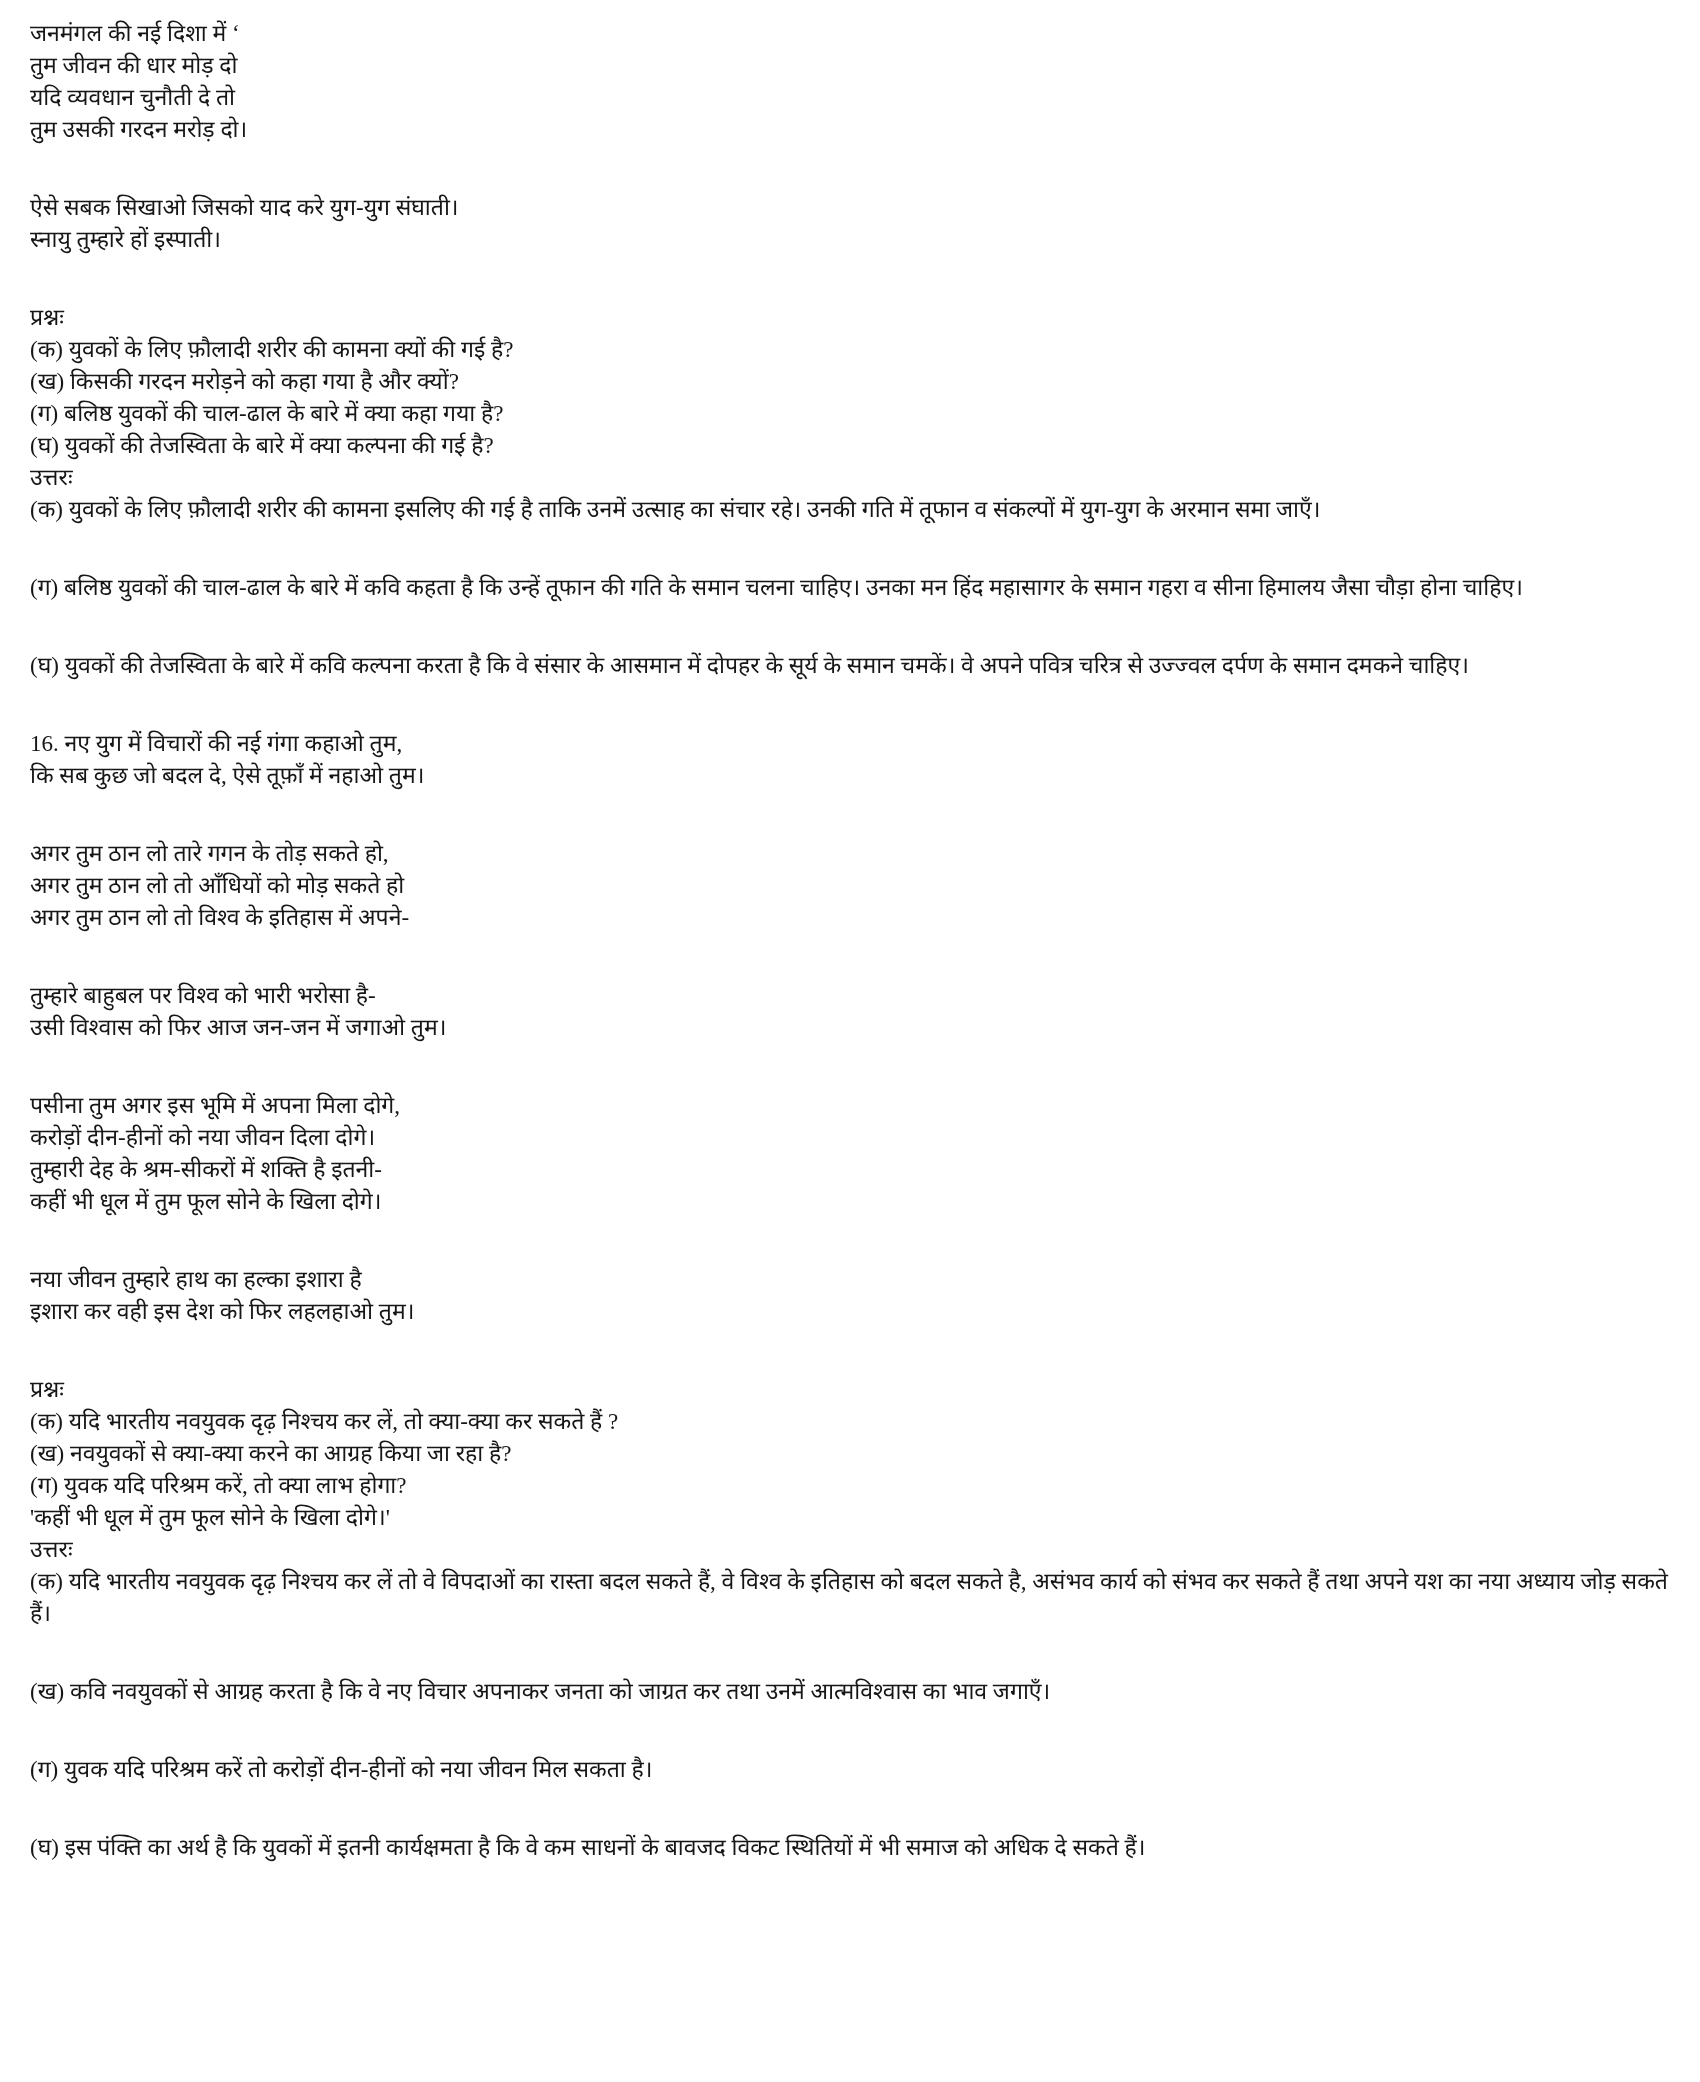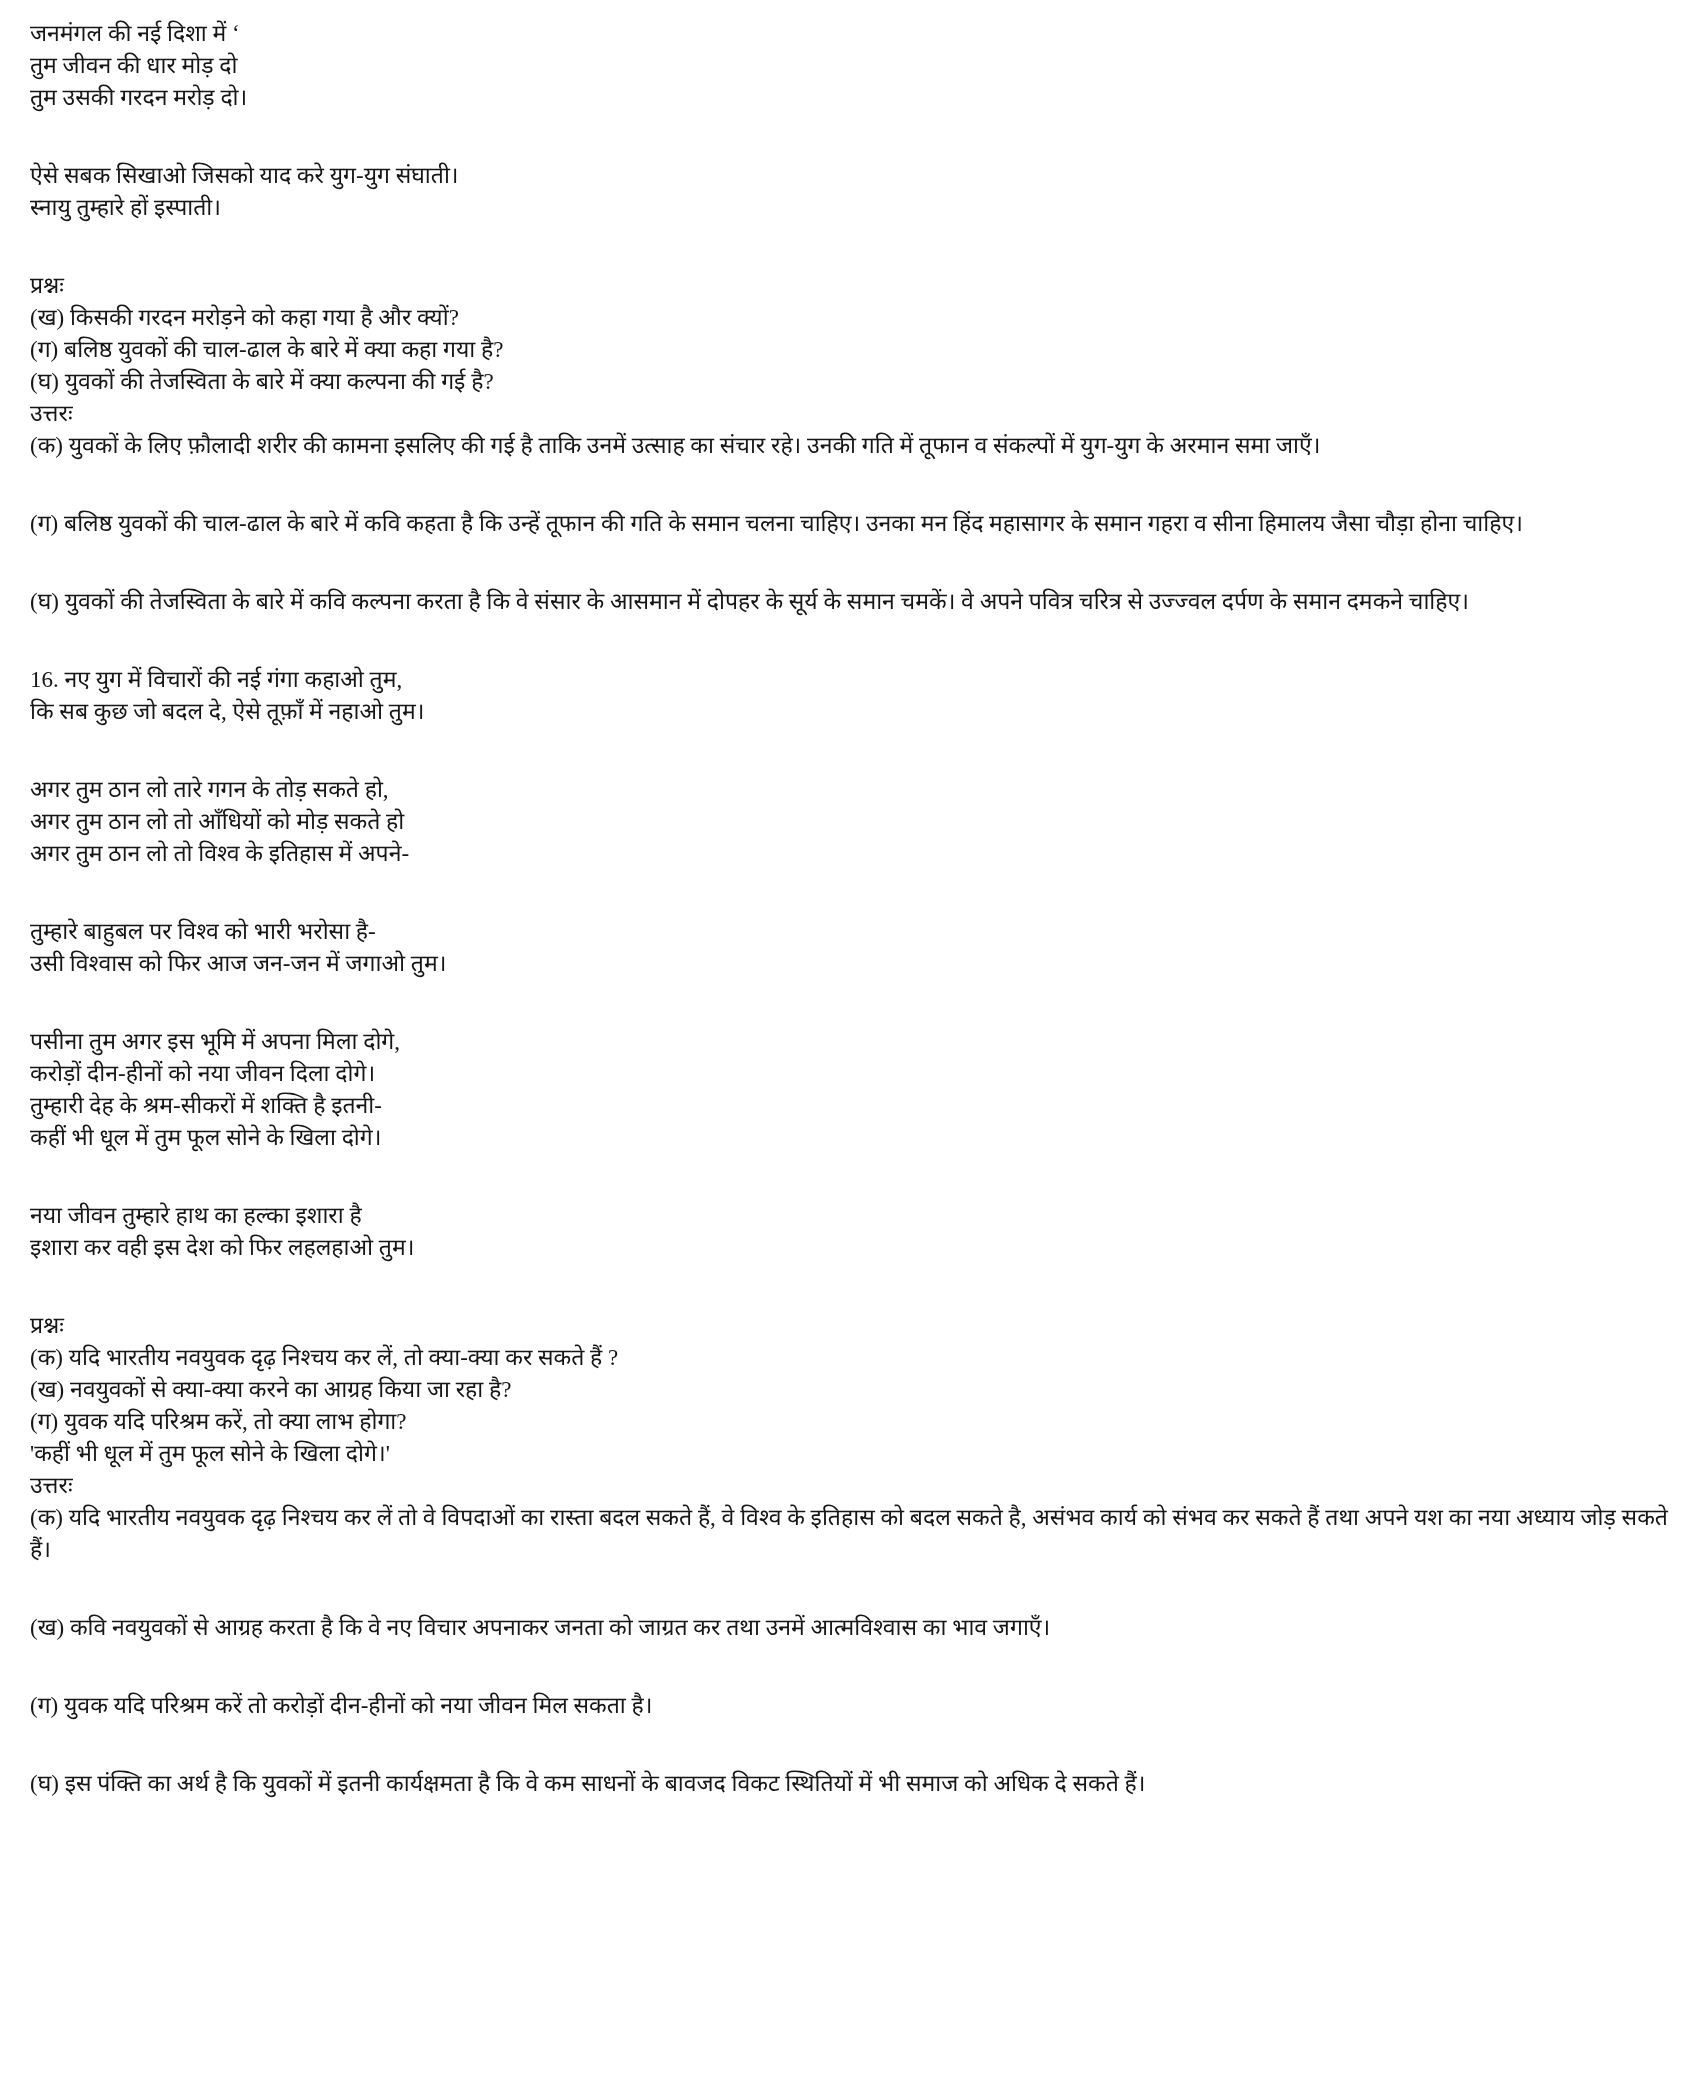--- a/index.html
+++ b/index.html
@@ -31,28 +31,30 @@
   }
 </style>
 </head>
 <body>
 
 <div class="page" style="background: rgb(255, 255, 255);">
   <main class="doc" style="color: rgb(22, 22, 22);">
       <div class="block stanza">
         <div class="line">जनमंगल की नई दिशा में ‘</div>
         <div class="line">तुम जीवन की धार मोड़ दो</div>
+        <div class="line">यदि व्यवधान चुनौती दे तो</div>
         <div class="line">तुम उसकी गरदन मरोड़ दो।</div>
       </div>
       <div class="block stanza">
         <div class="line">ऐसे सबक सिखाओ जिसको याद करे युग-युग संघाती।</div>
         <div class="line">स्नायु तुम्हारे हों इस्पाती।</div>
       </div>
       <div class="block qblock">
         <div class="line">प्रश्नः</div>
+        <div class="line">(क) युवकों के लिए फ़ौलादी शरीर की कामना क्यों की गई है?</div>
         <div class="line">(ख) किसकी गरदन मरोड़ने को कहा गया है और क्यों?</div>
         <div class="line">(ग) बलिष्ठ युवकों की चाल-ढाल के बारे में क्या कहा गया है?</div>
         <div class="line">(घ) युवकों की तेजस्विता के बारे में क्या कल्पना की गई है?</div>
         <div class="line">उत्तरः</div>
       </div>
       <div class="block answer">
         <div class="line">(क) युवकों के लिए फ़ौलादी शरीर की कामना इसलिए की गई है ताकि उनमें उत्साह का संचार रहे। उनकी गति में तूफान व संकल्पों में युग-युग के अरमान समा जाएँ।</div>
       </div>
       <div class="block answer">
         <div class="line">(ग) बलिष्ठ युवकों की चाल-ढाल के बारे में कवि कहता है कि उन्हें तूफान की गति के समान चलना चाहिए। उनका मन हिंद महासागर के समान गहरा व सीना हिमालय जैसा चौड़ा होना चाहिए।</div>

